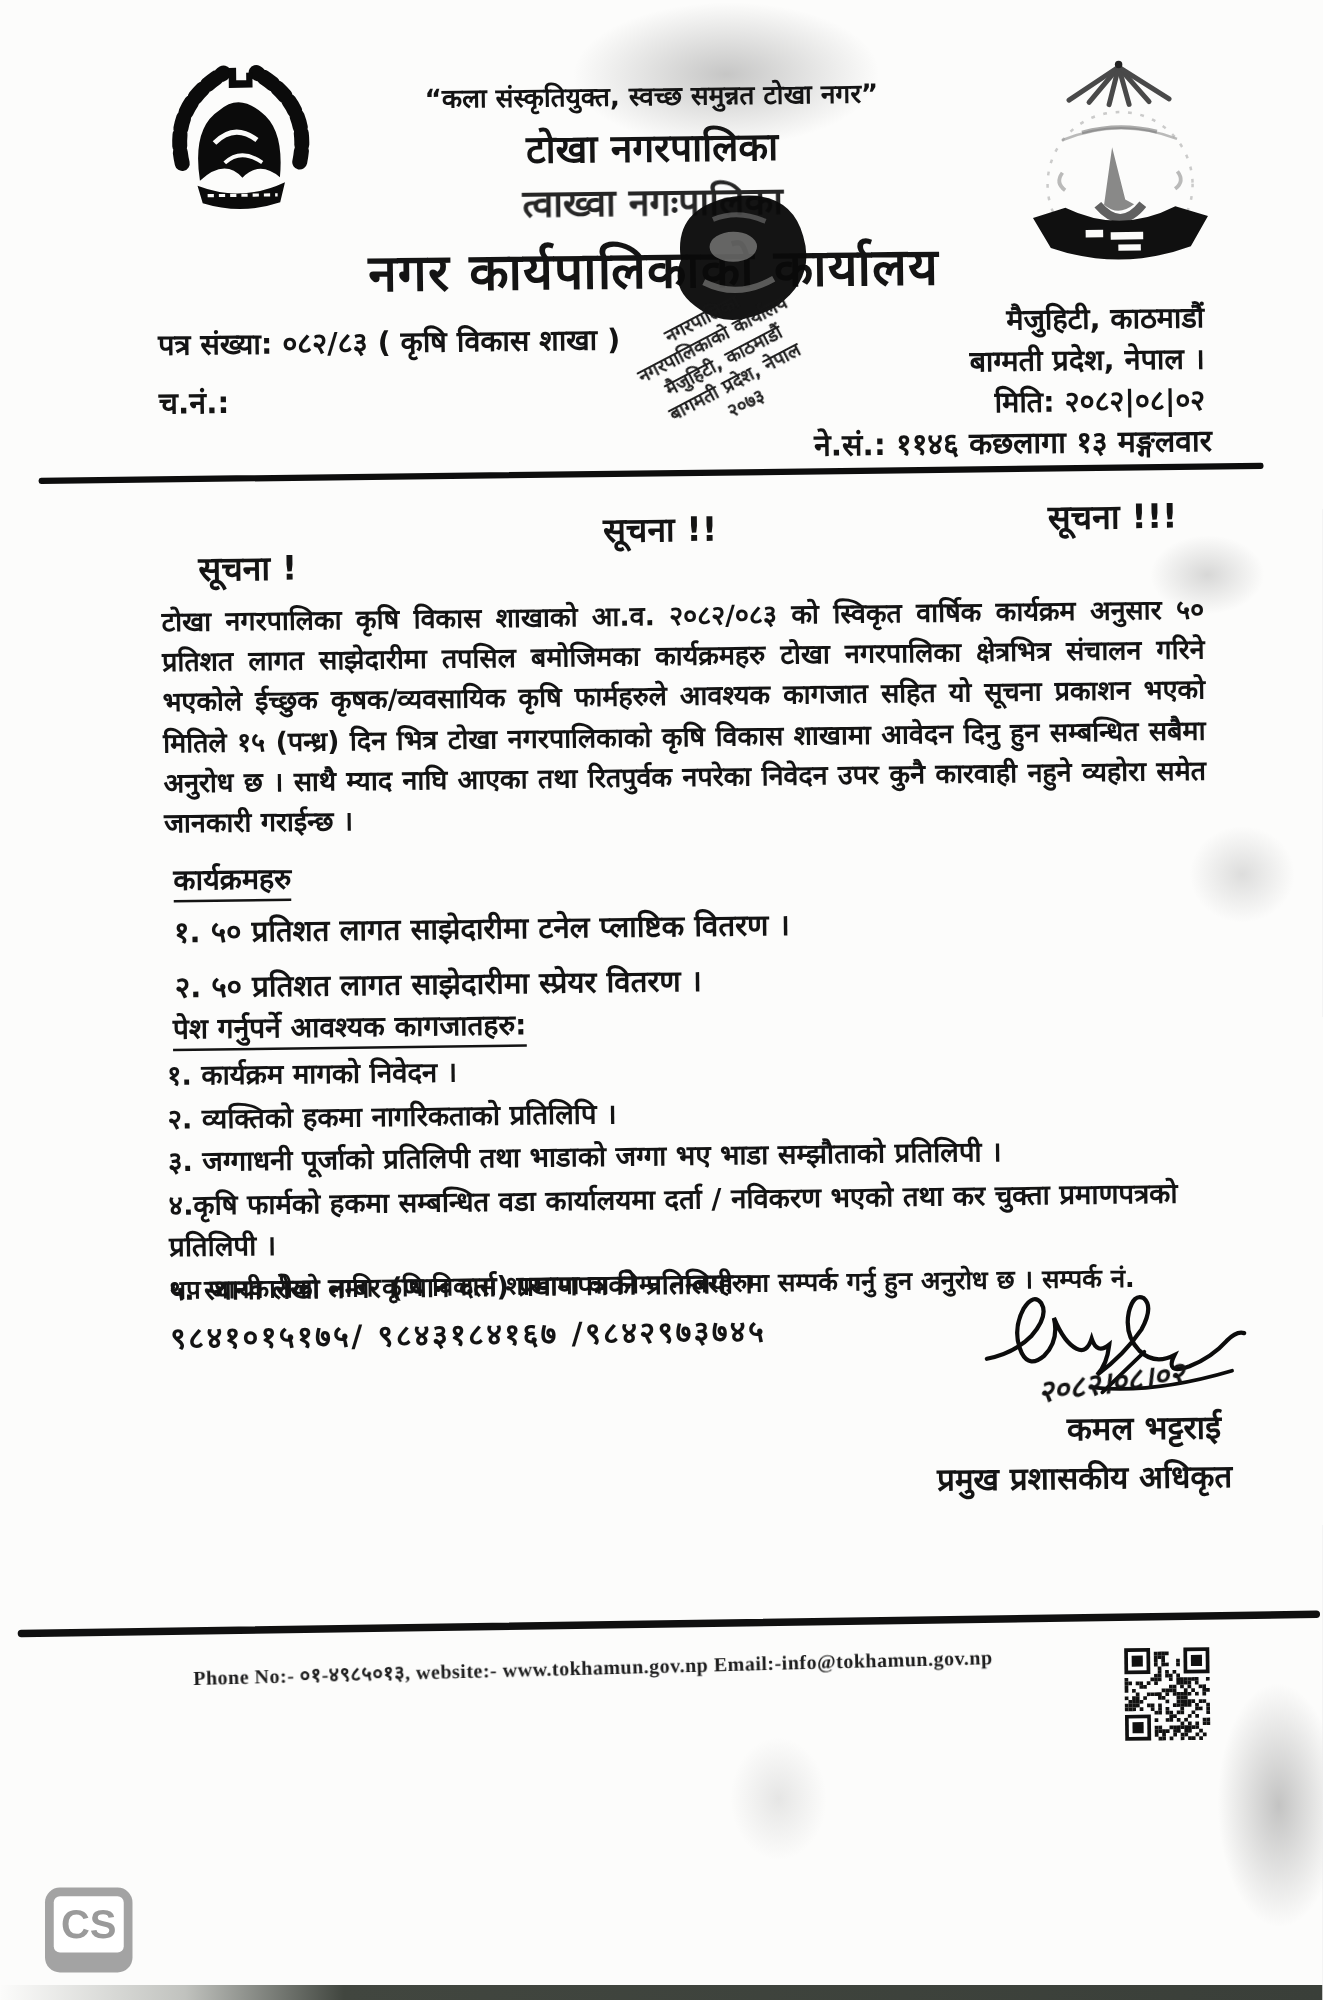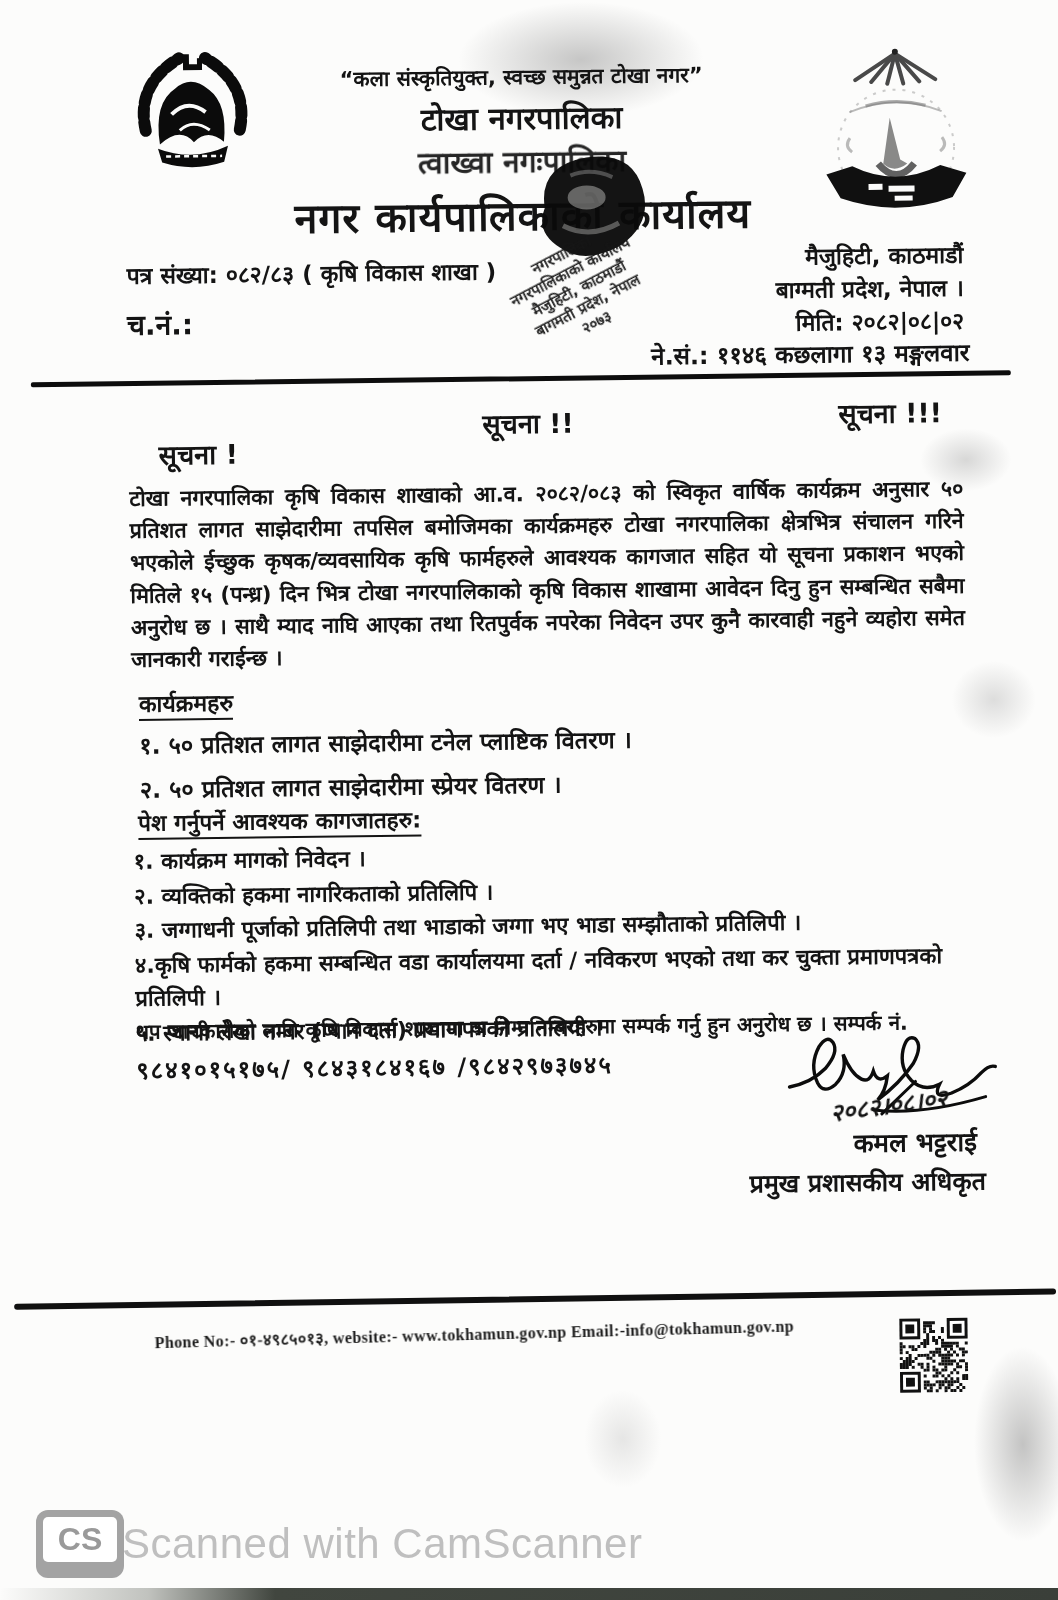--- a/index.html
+++ b/index.html
@@ -15,21 +15,21 @@
 
   
   .slogan{left:240px;top:62px;width:580px;text-align:center;font-size:21px;font-weight:700;}
   .muni{left:240px;top:96px;width:580px;text-align:center;font-size:31px;font-weight:700;}
   .newari{left:240px;top:140px;width:580px;text-align:center;font-size:30px;font-weight:700;
           filter:blur(0.6px);opacity:.92;}
   .office{left:200px;top:186px;width:660px;text-align:center;font-size:41px;font-weight:700;letter-spacing:1px;}
 
   
   .letter-no{left:133px;top:254px;font-size:23px;font-weight:600;white-space:nowrap;}
-  .ch-no{left:133px;top:300px;font-size:28px;font-weight:600;}
+  .ch-no{left:133px;top:300px;font-size:24px;font-weight:600;}
   .address{left:640px;top:244px;width:330px;text-align:right;font-size:23px;font-weight:600;line-height:33px;}
   .ns-line{left:580px;top:340px;width:395px;text-align:right;font-size:24px;font-weight:600;white-space:nowrap;}
 
   .stamp-text{left:468px;top:242px;width:235px;transform:rotate(-27deg);
     font-size:15px;font-weight:700;line-height:19px;text-align:center;color:#161616;
     filter:blur(0.45px);opacity:.95;}
 
   .rule{left:36px;top:376px;width:980px;height:5px;background:#0d0d0d;border-radius:2px;}
   .rule-footer{left:8px;top:1296px;width:1042px;height:6px;background:#101010;border-radius:3px;transform:rotate(-0.15deg);}
 
@@ -59,21 +59,21 @@
     font-style:italic;filter:blur(0.3px);white-space:nowrap;}
   .sig-name{left:796px;top:1128px;width:230px;text-align:center;font-size:26px;font-weight:600;white-space:nowrap;}
   .sig-title{left:700px;top:1168px;width:326px;text-align:center;font-size:25px;font-weight:600;white-space:nowrap;}
 
   .footer-contact{left:148px;top:1322px;font-size:16px;font-weight:600;color:#1d1d1d;
     font-family:"Liberation Serif","DejaVu Serif",serif;letter-spacing:.4px;
     transform:rotate(-0.8deg);filter:blur(0.3px);white-space:nowrap;}
   .qr{left:890px;top:1320px;width:74px;height:80px;}
 
   
-  .cs-icon{position:absolute;left:36px;top:1510px;width:88px;height:68px;background:#a3a3a3;
+  .cs-icon{position:absolute;left:36px;top:1510px;width:70px;height:68px;background:#a3a3a3;
     border-radius:12px;}
   .cs-icon .inner{position:absolute;left:7px;top:7px;right:7px;bottom:16px;background:#fff;border-radius:5px;
     display:flex;align-items:center;justify-content:center;font-weight:700;font-size:32px;color:#9a9a9a;
     font-family:"Liberation Sans",sans-serif;}
   .cs-text{position:absolute;left:122px;top:1520px;font-size:42px;color:#bfbfbf;
     font-family:"Liberation Sans",sans-serif;letter-spacing:.5px;white-space:nowrap;}
 
   .bottom-strip{position:absolute;left:0;top:1588px;width:1058px;height:12px;
     background:linear-gradient(90deg,rgba(120,124,116,0) 0%,rgba(120,124,116,.45) 14%,#41463f 26%,#3a3f39 100%);}
 </style>
@@ -392,16 +392,15 @@
           <rect x="1" y="19" width="7" height="7" fill="#111"></rect>
           <rect x="2" y="20" width="5" height="5" fill="#fff"></rect>
           <rect x="3" y="21" width="3" height="3" fill="#111"></rect>
         </svg>
     </div>
   </div>
 
   <div class="cs-icon">
     <div class="inner">CS</div>
   </div>
-  <div class="cs-text">Scanned with CamScanner</div>
 
   <div class="bottom-strip"></div>
 </div>
 
 </body></html>

